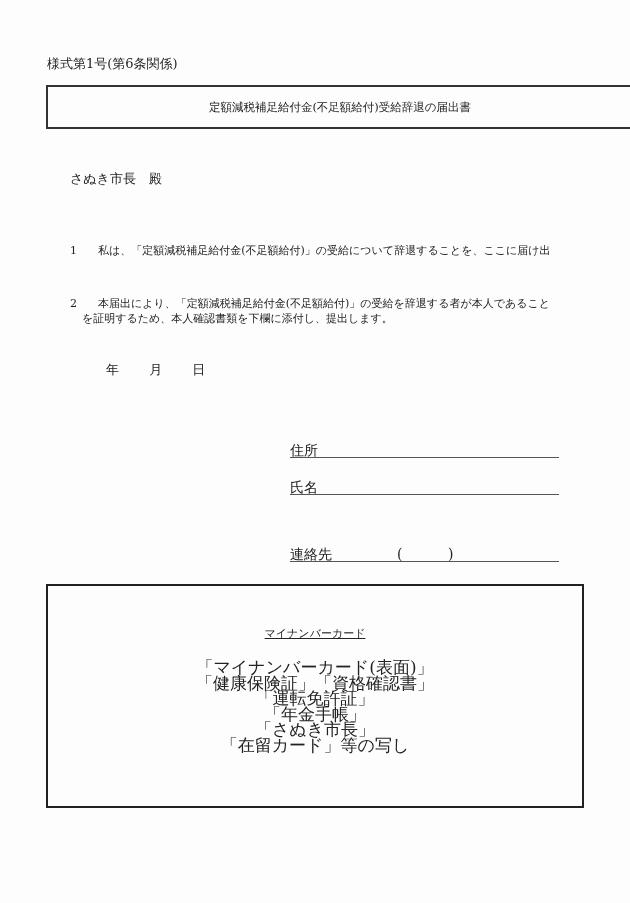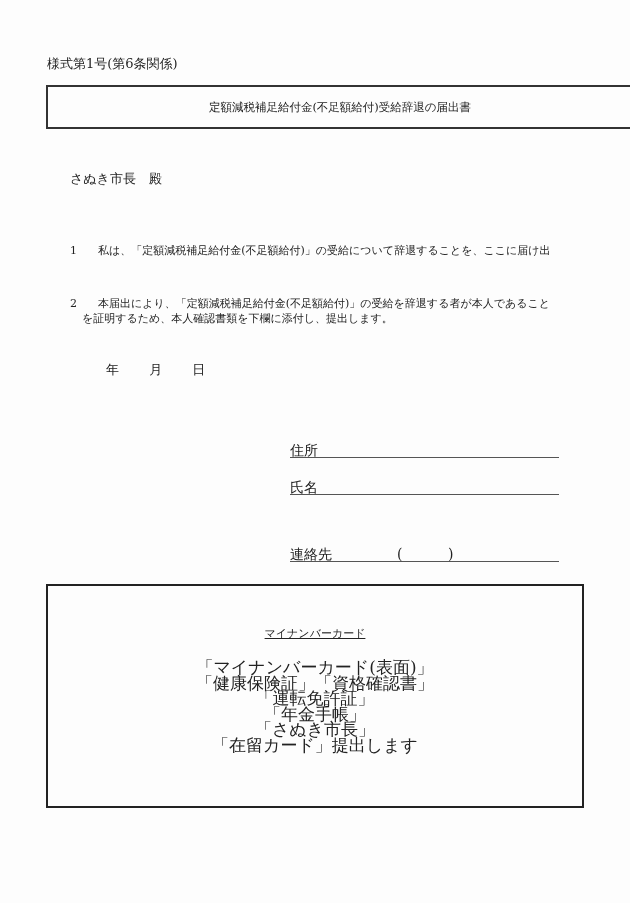--- a/index.html
+++ b/index.html
@@ -72,15 +72,15 @@
 <div class="abs id-box">
   <div class="id-title">
     <span>マイナンバーカード</span>
   </div>
   <div class="id-list">
     <div>「マイナンバーカード(表面)」</div>
     <div>「健康保険証」「資格確認書」</div>
     <div>「運転免許証」</div>
     <div>「年金手帳」</div>
     <div>「さぬき市長」</div>
-    <div>「在留カード」提出します</div>
+    <div>「在留カード」等の写し</div>
   </div>
 </div>
 
 </body></html>

